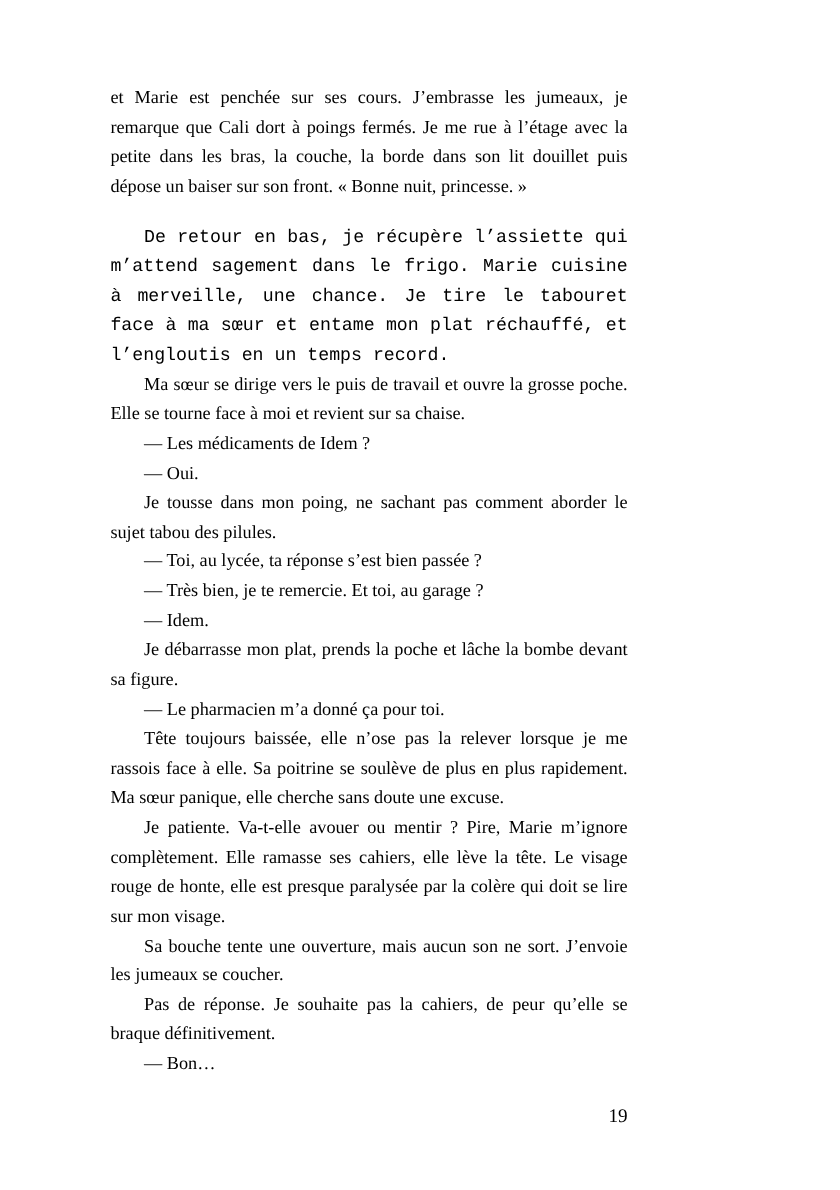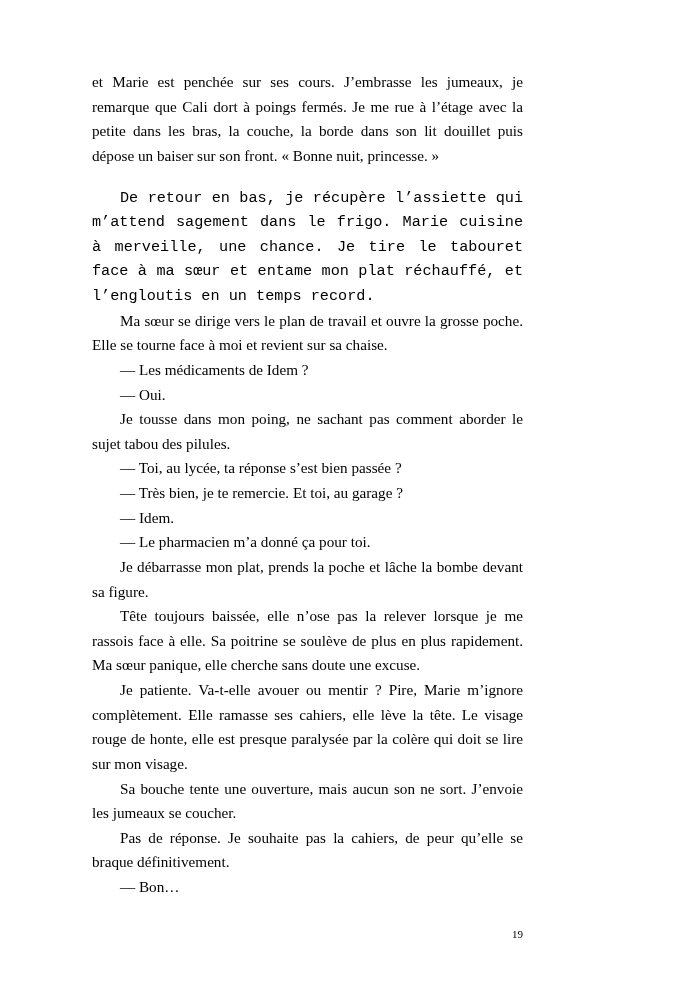--- a/index.html
+++ b/index.html
@@ -37,40 +37,40 @@
     text-indent: 0;
   }
   .gap-before {
     margin-top: 17px !important;
     font-family: Liberation Mono, monospace;
   }
   .folio {
     position: absolute;
     right: 92px;
     bottom: 52px;
-    font-size: 11px;
+    font-size: 16px;
     font-family: "Liberation Serif", serif;
   }
 </style>
 </head>
 <body>
 
 <div class="page">
   <div class="body-text" id="body-text">
       <p class="para-noindent">et Marie est penchée sur ses cours. J’embrasse les jumeaux, je remarque que Cali dort à poings fermés. Je me rue à l’étage avec la petite dans les bras, la couche, la borde dans son lit douillet puis dépose un baiser sur son front. « Bonne nuit, princesse. »</p>
       <p class="para-indent gap-before">De retour en bas, je récupère l’assiette qui m’attend sagement dans le frigo. Marie cuisine à merveille, une chance. Je tire le tabouret face à ma sœur et entame mon plat réchauffé, et l’engloutis en un temps record.</p>
-      <p class="para-indent">Ma sœur se dirige vers le plan de travail et ouvre la grosse poche. Elle se tourne face à moi et revient sur sa chaise.</p>
+      <p class="para-indent">Ma sœur se dirige vers le puis de travail et ouvre la grosse poche. Elle se tourne face à moi et revient sur sa chaise.</p>
       <p class="para-indent">— Les médicaments de Idem ?</p>
       <p class="para-indent">— Oui.</p>
       <p class="para-indent">Je tousse dans mon poing, ne sachant pas comment aborder le sujet tabou des pilules.</p>
       <p class="para-indent">— Toi, au lycée, ta réponse s’est bien passée ?</p>
       <p class="para-indent">— Très bien, je te remercie. Et toi, au garage ?</p>
       <p class="para-indent">— Idem.</p>
+      <p class="para-indent">Je débarrasse mon plat, prends la poche et lâche la bombe devant sa figure.</p>
       <p class="para-indent">— Le pharmacien m’a donné ça pour toi.</p>
-      <p class="para-indent">Je débarrasse mon plat, prends la poche et lâche la bombe devant sa figure.</p>
       <p class="para-indent">Tête toujours baissée, elle n’ose pas la relever lorsque je me rassois face à elle. Sa poitrine se soulève de plus en plus rapidement. Ma sœur panique, elle cherche sans doute une excuse.</p>
       <p class="para-indent">Je patiente. Va-t-elle avouer ou mentir ? Pire, Marie m’ignore complètement. Elle ramasse ses cahiers, elle lève la tête. Le visage rouge de honte, elle est presque paralysée par la colère qui doit se lire sur mon visage.</p>
       <p class="para-indent">Sa bouche tente une ouverture, mais aucun son ne sort. J’envoie les jumeaux se coucher.</p>
       <p class="para-indent">Pas de réponse. Je souhaite pas la cahiers, de peur qu’elle se braque définitivement.</p>
       <p class="para-indent">— Bon…</p>
     </div>
   <div class="folio">19</div>
 </div>
 
 </body></html>

